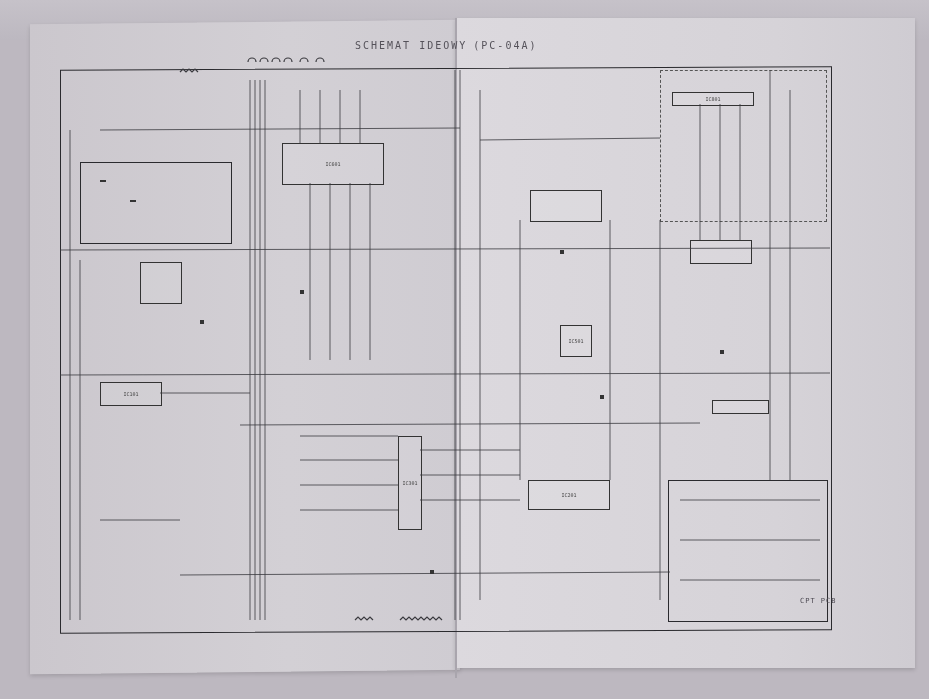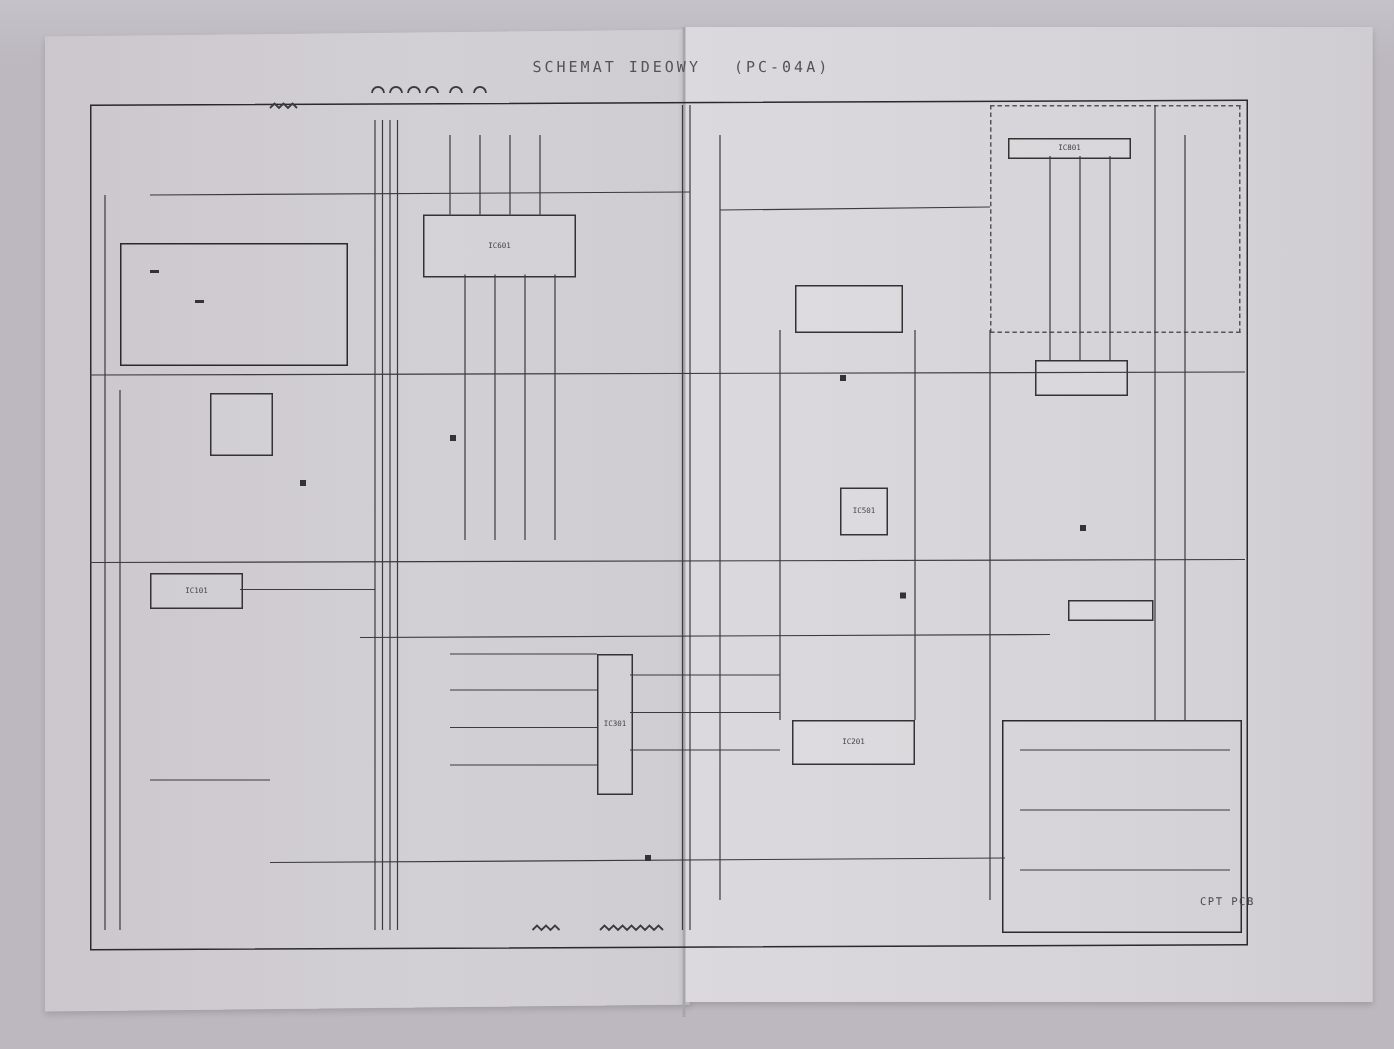--- a/index.html
+++ b/index.html
@@ -2,21 +2,21 @@
 <html><head>
 <meta charset="utf-8">
 <style>
   html,body{margin:0;padding:0;}
   body{width:929px;height:699px;overflow:hidden;background:#bdb8c0;font-family:"DejaVu Sans Mono",monospace;position:relative;}
   .bg-top{position:absolute;left:0;top:0;width:929px;height:40px;background:linear-gradient(#c6c2c9,#bcb8c0);}
   .sheet-left{position:absolute;left:30px;top:22px;width:430px;height:650px;background:linear-gradient(90deg,#cbc7cd,#d3d0d5 60%,#cfccd2);transform:skewY(-0.6deg);box-shadow:0 2px 4px rgba(0,0,0,.15);}
   .sheet-right{position:absolute;left:455px;top:18px;width:460px;height:650px;background:linear-gradient(90deg,#dcd9de,#d6d3d8 70%,#cfccd2);box-shadow:0 2px 4px rgba(0,0,0,.15);}
   .fold{position:absolute;left:455px;top:18px;width:2px;height:660px;background:#a9a5ad;}
   .title{position:absolute;left:355px;top:40px;font-size:10px;letter-spacing:2px;color:#55525a;}
-  .title .b{margin-left:22px;}
+  .title .b{margin-left:6px;}
   .frame{position:absolute;left:60px;top:68px;width:770px;height:562px;border:1.5px solid #2a2a2e;transform:skewY(-0.25deg);}
   .box{position:absolute;border:1.3px solid #2a2a2e;}
   .ic{position:absolute;border:1.2px solid #333;background:rgba(255,255,255,.08);}
   .ic span{position:absolute;left:50%;top:50%;transform:translate(-50%,-50%);font-size:5px;color:#444;white-space:nowrap;}
   .label{position:absolute;font-size:7px;letter-spacing:1px;color:#4a4750;text-align:center;}
   svg{position:absolute;left:0;top:0;}
 </style>
 </head>
 <body>
 

